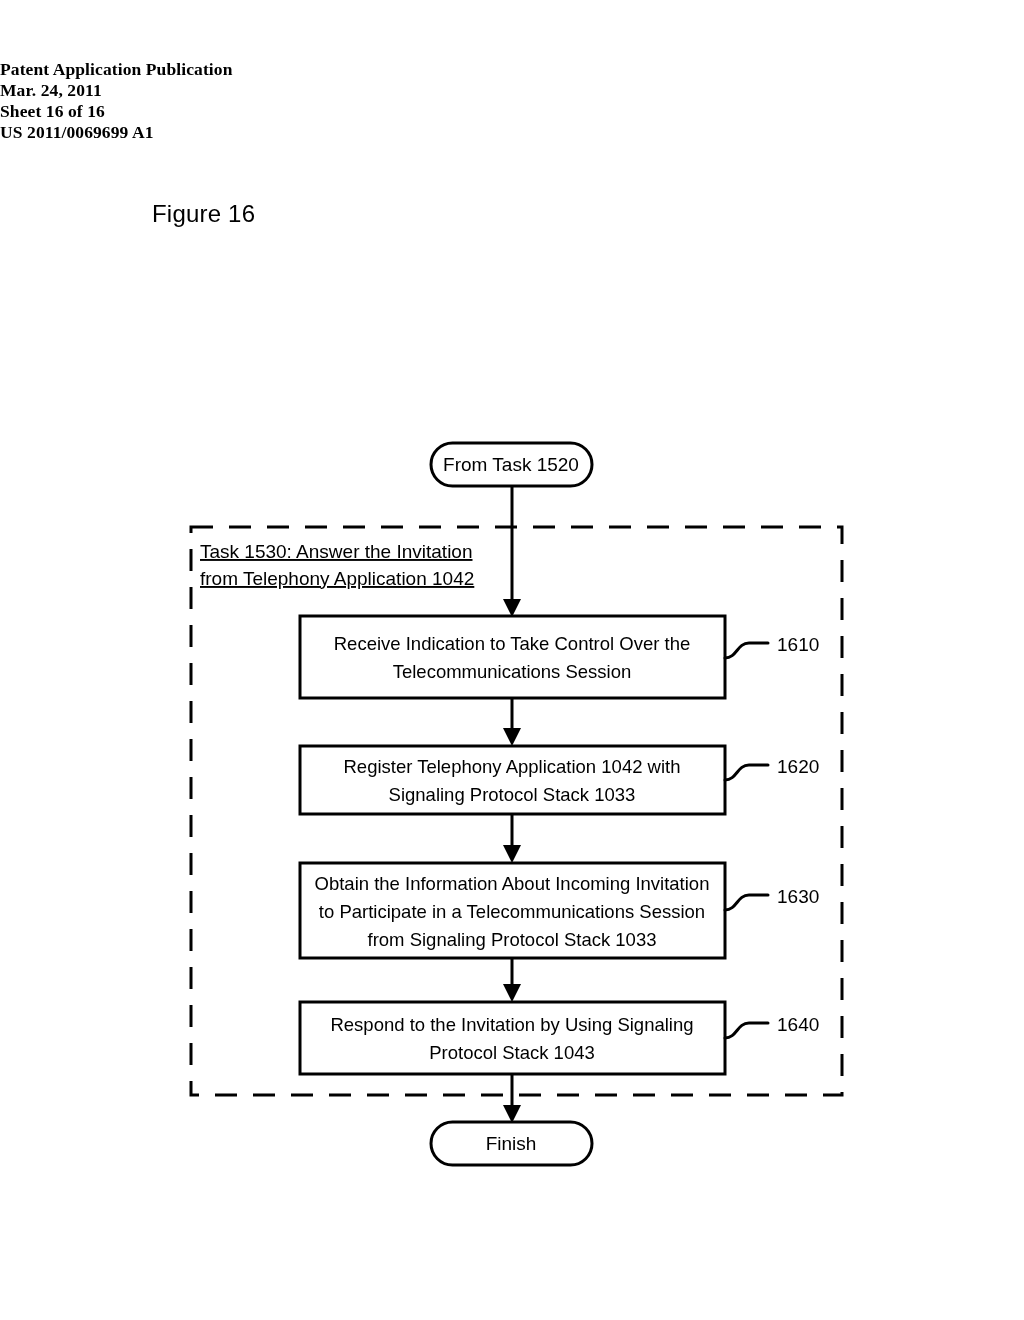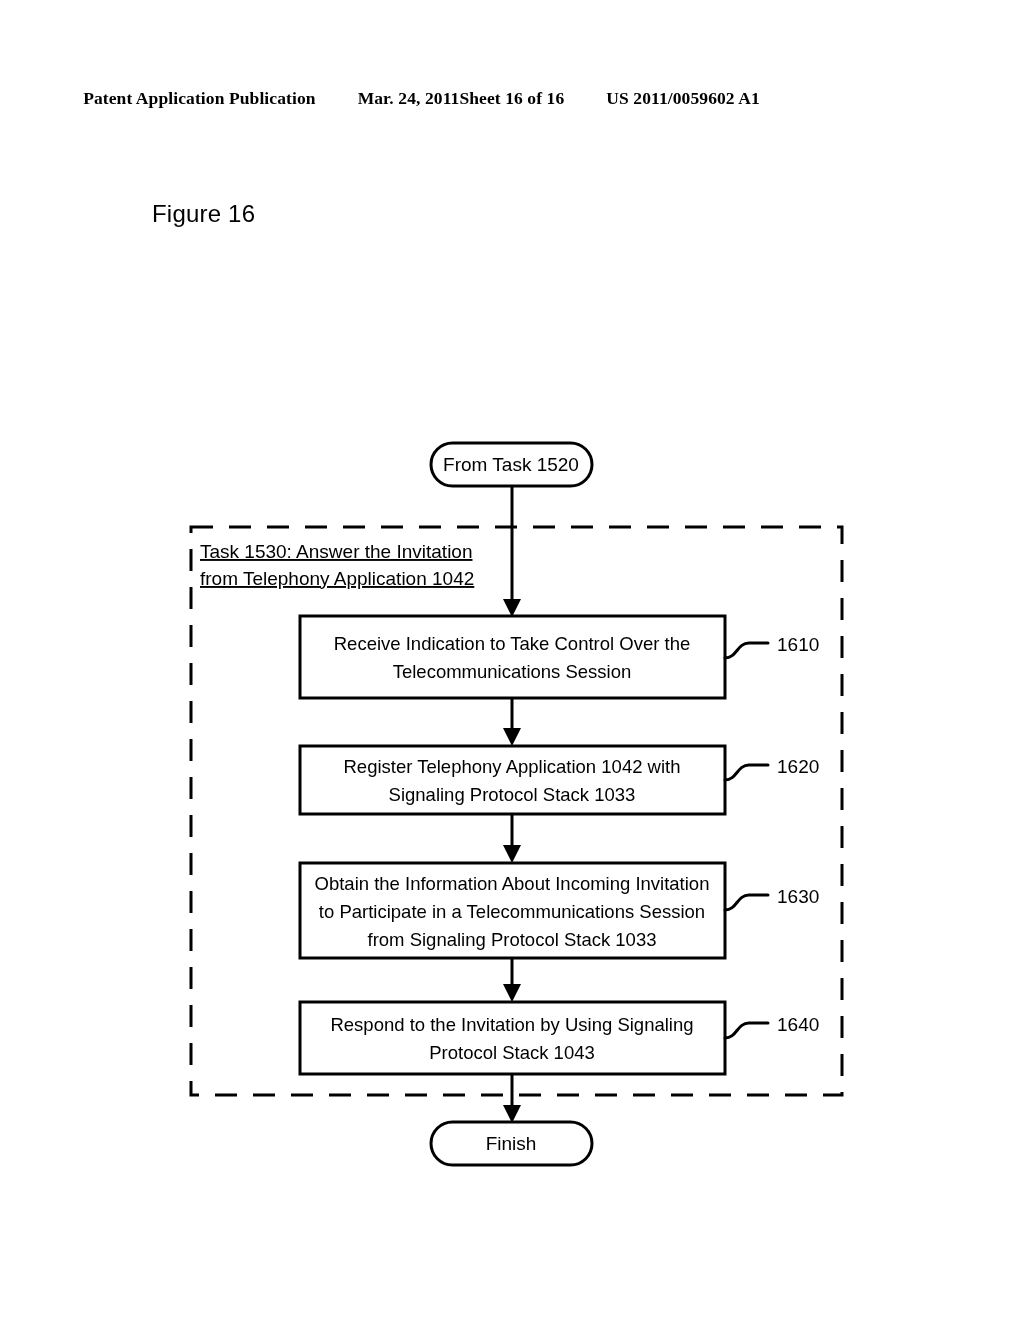--- a/index.html
+++ b/index.html
@@ -24,20 +24,21 @@
     width: 843px;
     height: 26px;
     display: flex;
     justify-content: center;
     align-items: baseline;
     font-family: "Liberation Serif", serif;
     font-weight: bold;
     font-size: 17.5px;
     letter-spacing: 0.1px;
     white-space: nowrap;
+    flex-direction: column;
   }
   #patent-header .hdr-pub      { margin-right: 42px; }
   #patent-header .hdr-date     { }
   #patent-header .hdr-sheet    { margin-right: 42px; }
   #patent-header .hdr-docnum   { }
 
   
   #figure-label {
     position: absolute;
     left: 152px;
@@ -94,21 +95,21 @@
   }
   .arrow-head { fill: #000000; }
 </style>
 </head>
 <body>
 
 <div id="patent-header">
   <span class="hdr-pub">Patent Application Publication</span>
   <span class="hdr-date">Mar. 24, 2011</span>
   <span class="hdr-sheet">Sheet 16 of 16</span>
-  <span class="hdr-docnum">US 2011/0059602 A1</span>
+  <span class="hdr-docnum">US 2011/0069699 A1</span>
 </div>
 
 <div id="figure-label">Figure 16</div>
 
 <svg id="flowchart-canvas" viewBox="0 0 1024 1320">
 
   <rect class="group-dash" x="191" y="527" width="651" height="568"></rect>
 
   <text class="group-text" x="200" y="558">Task 1530: Answer the Invitation</text>
   <text class="group-text" x="200" y="585">from Telephony Application 1042</text>

